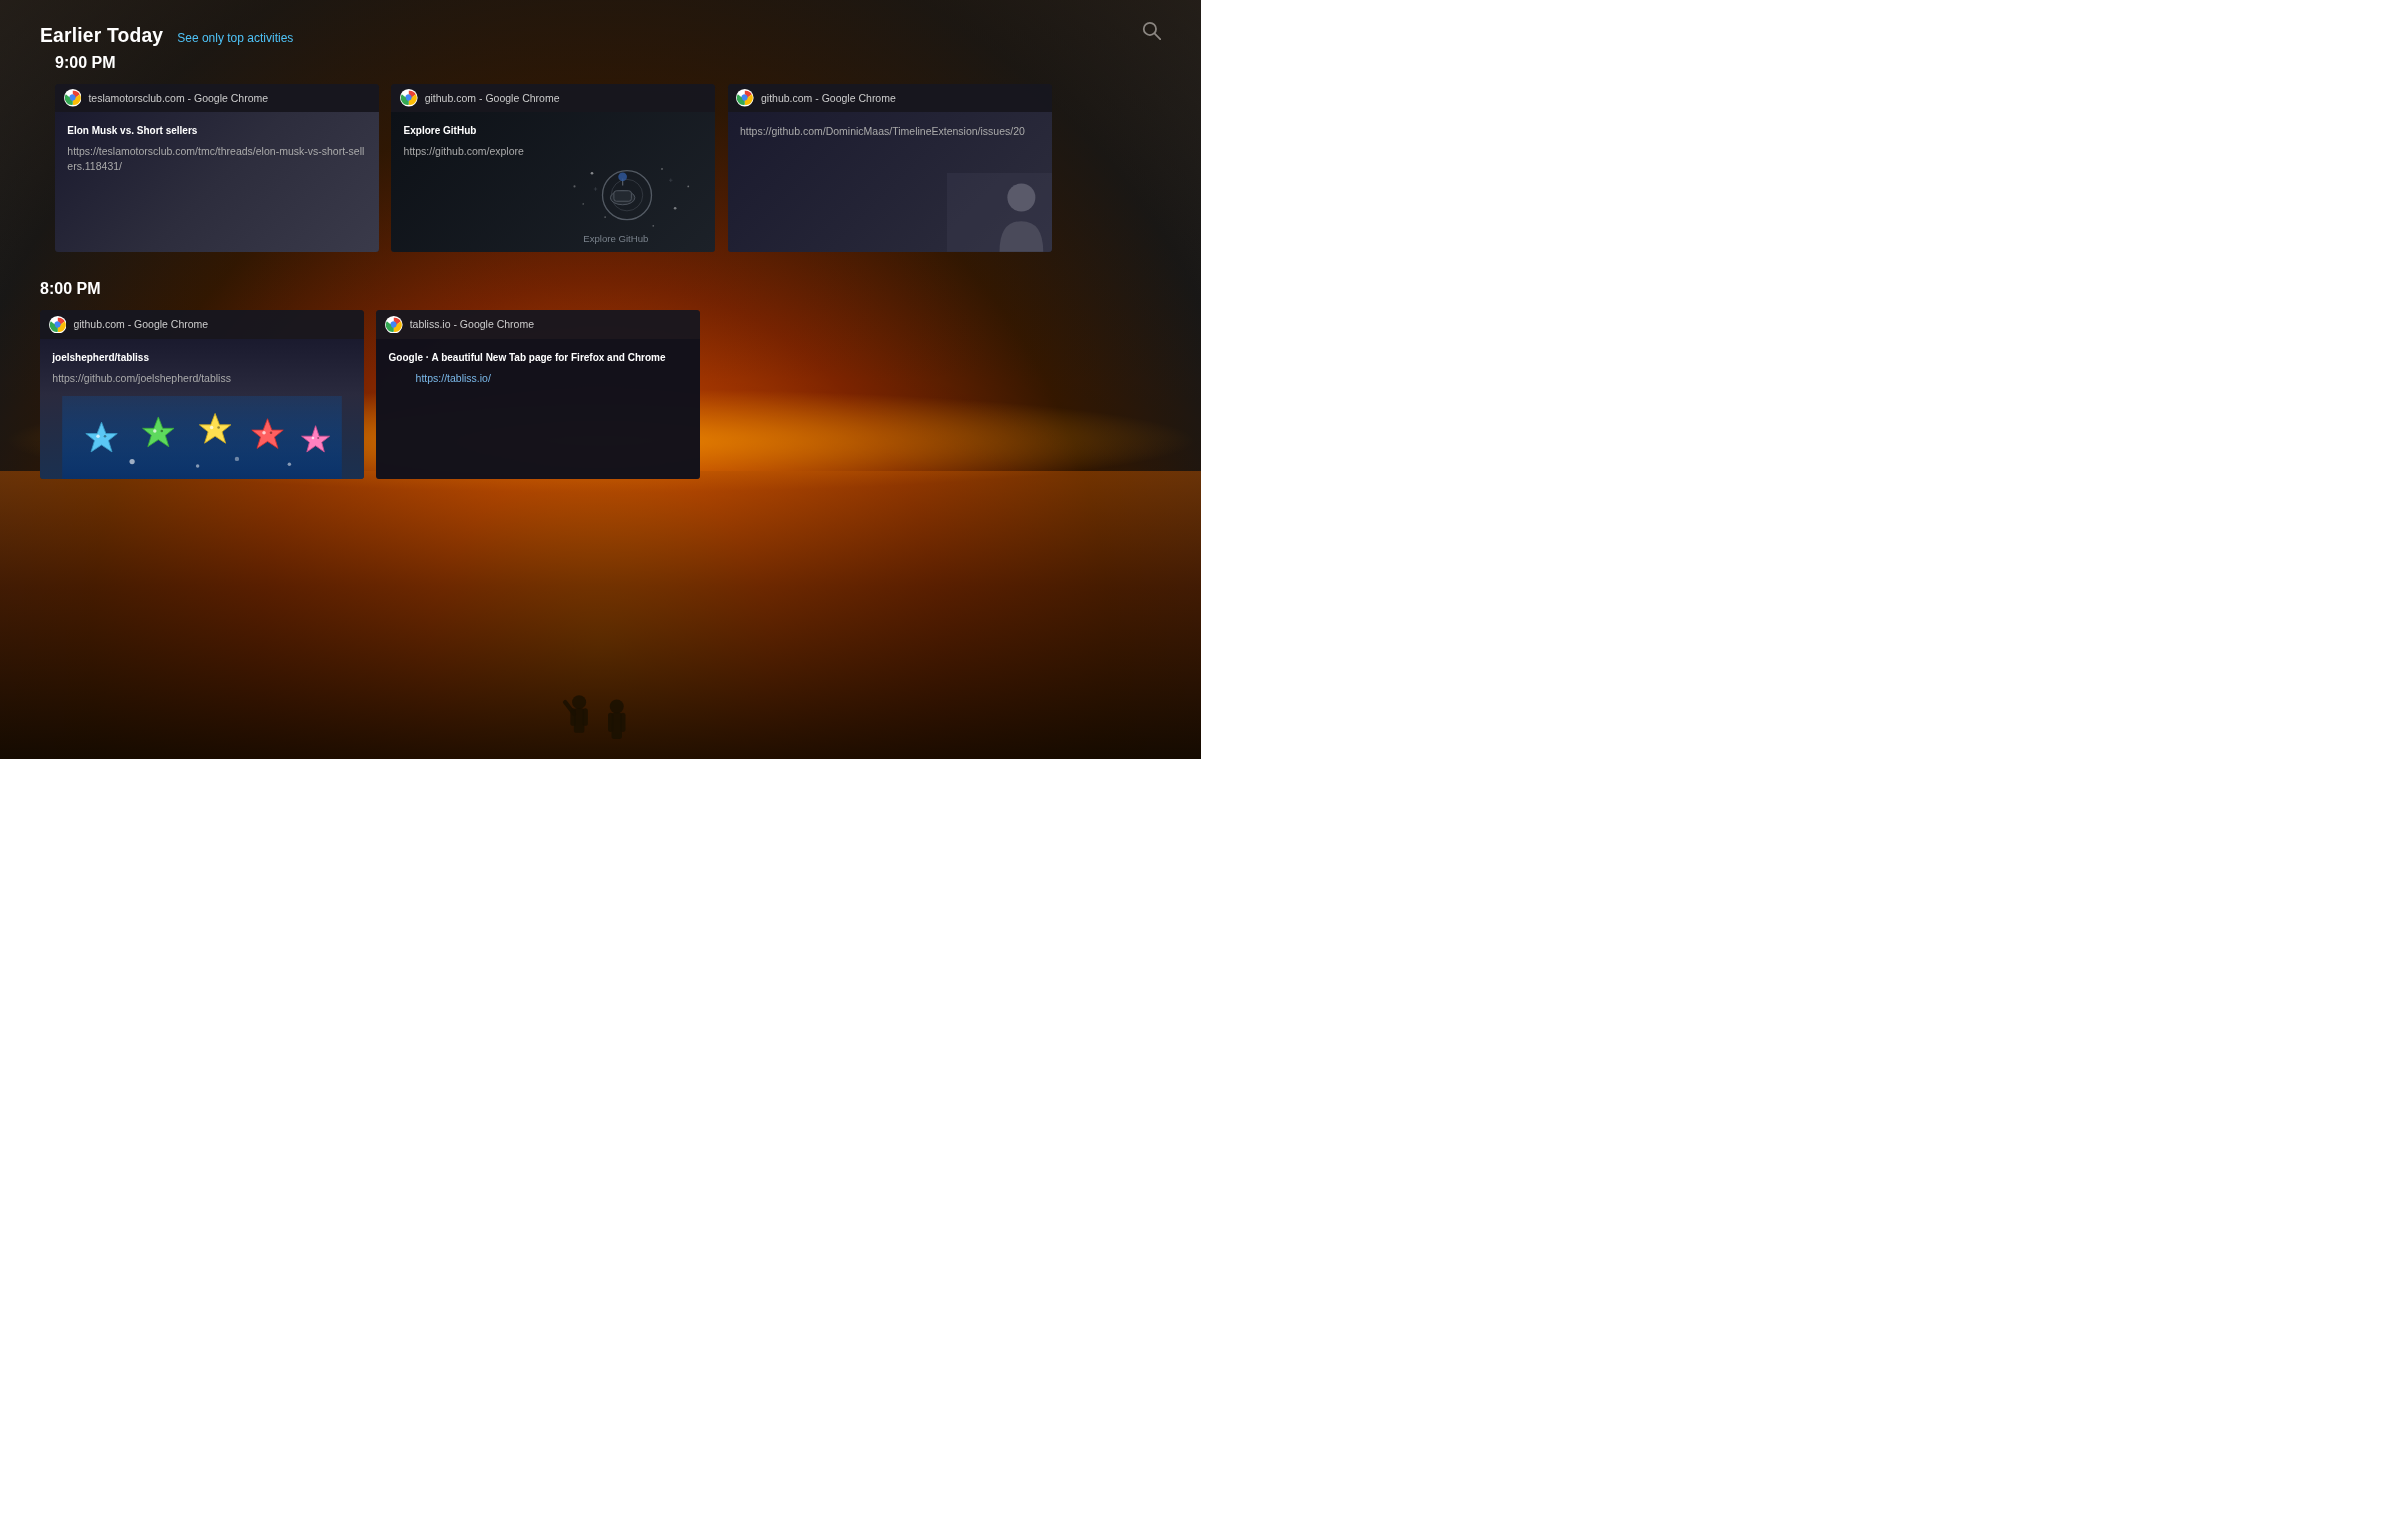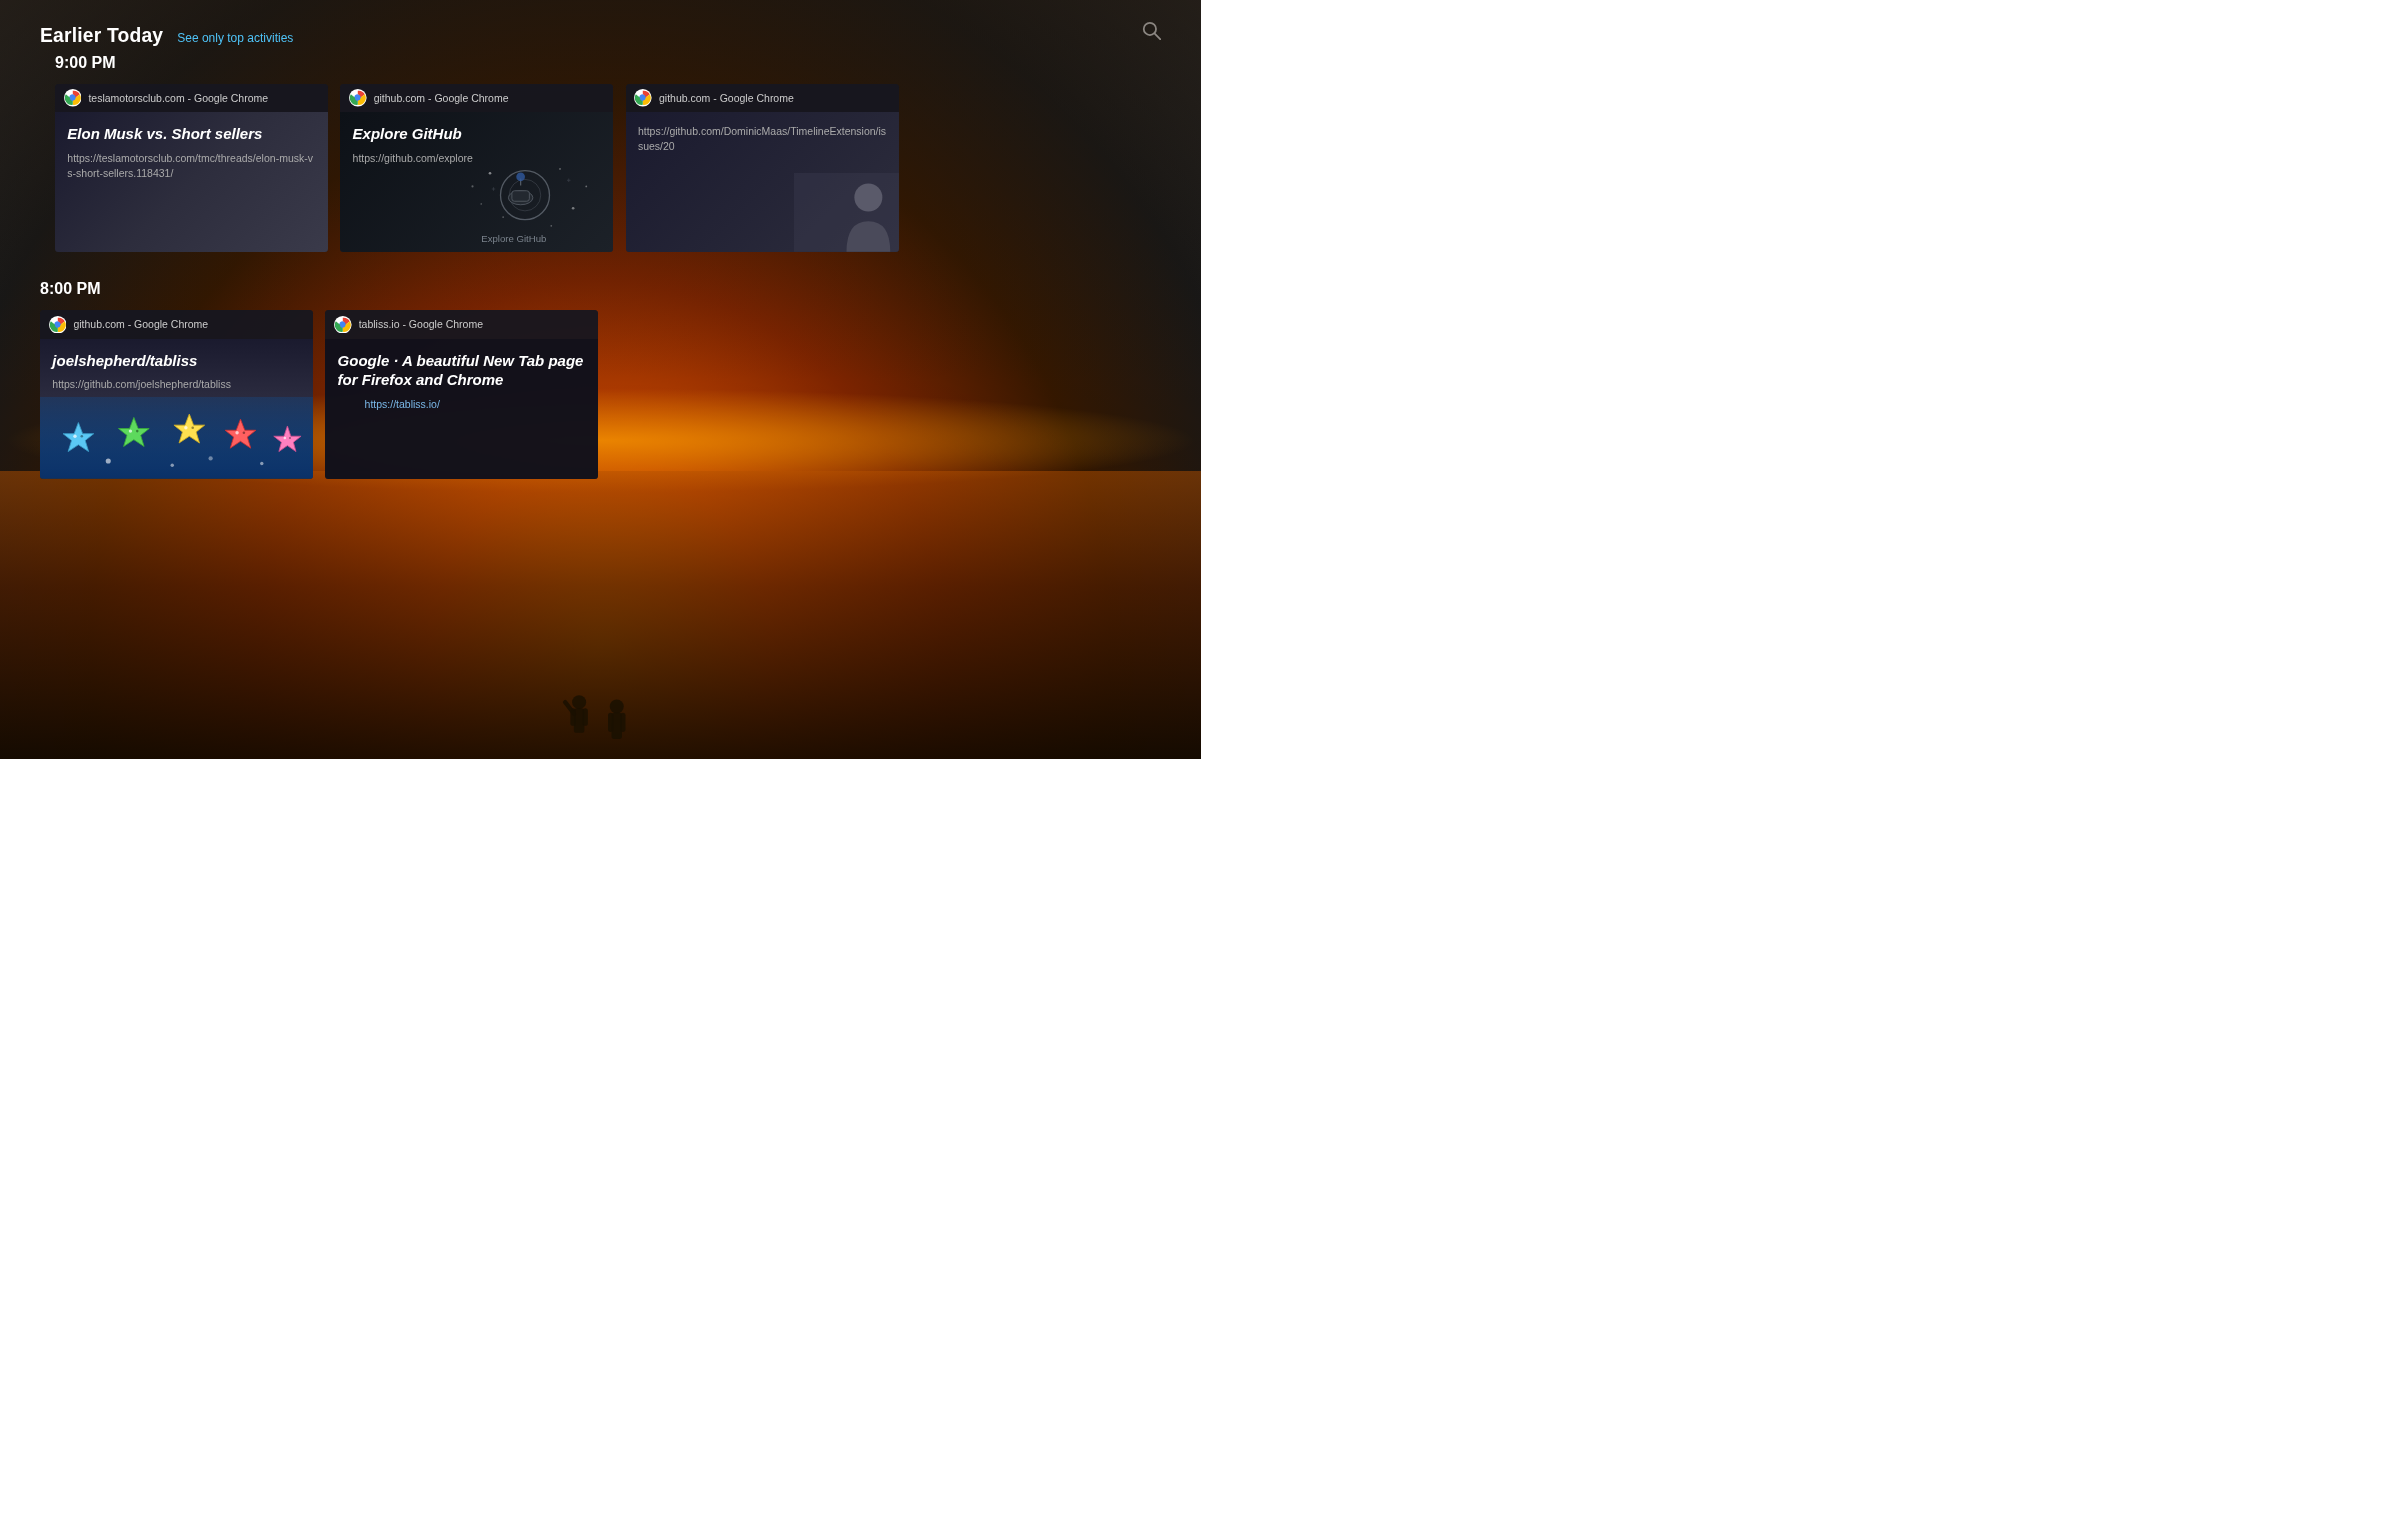--- a/index.html
+++ b/index.html
@@ -95,21 +95,21 @@
     }
 
     
     .cards-row {
       display: flex;
       gap: 12.3px;
       margin-bottom: 28px;
     }
 
     .activity-card {
-      width: 273px;
+      width: 324px;
       background: rgba(30, 30, 40, 0.82);
       border-radius: 3.5px;
       overflow: hidden;
       cursor: pointer;
       flex-shrink: 0;
     }
 
     .card-header {
       display: flex;
       align-items: center;
@@ -153,26 +153,25 @@
       background: rgba(20, 20, 35, 0.85);
     }
 
     .card-text-area {
       position: absolute;
       top: 0; left: 0; right: 0;
       padding: 12.3px 12.3px 8.8px;
     }
 
     .card-title {
-      font-size: 15px;
+      font-size: 10px;
       font-weight: 700;
       color: #ffffff;
       line-height: 1.3;
       margin-bottom: 7px;
-      font-style: italic;
     }
 
     .card-url {
       font-size: 10.5px;
       color: #aaaaaa;
       line-height: 1.4;
       word-break: break-all;
     }
 
     

